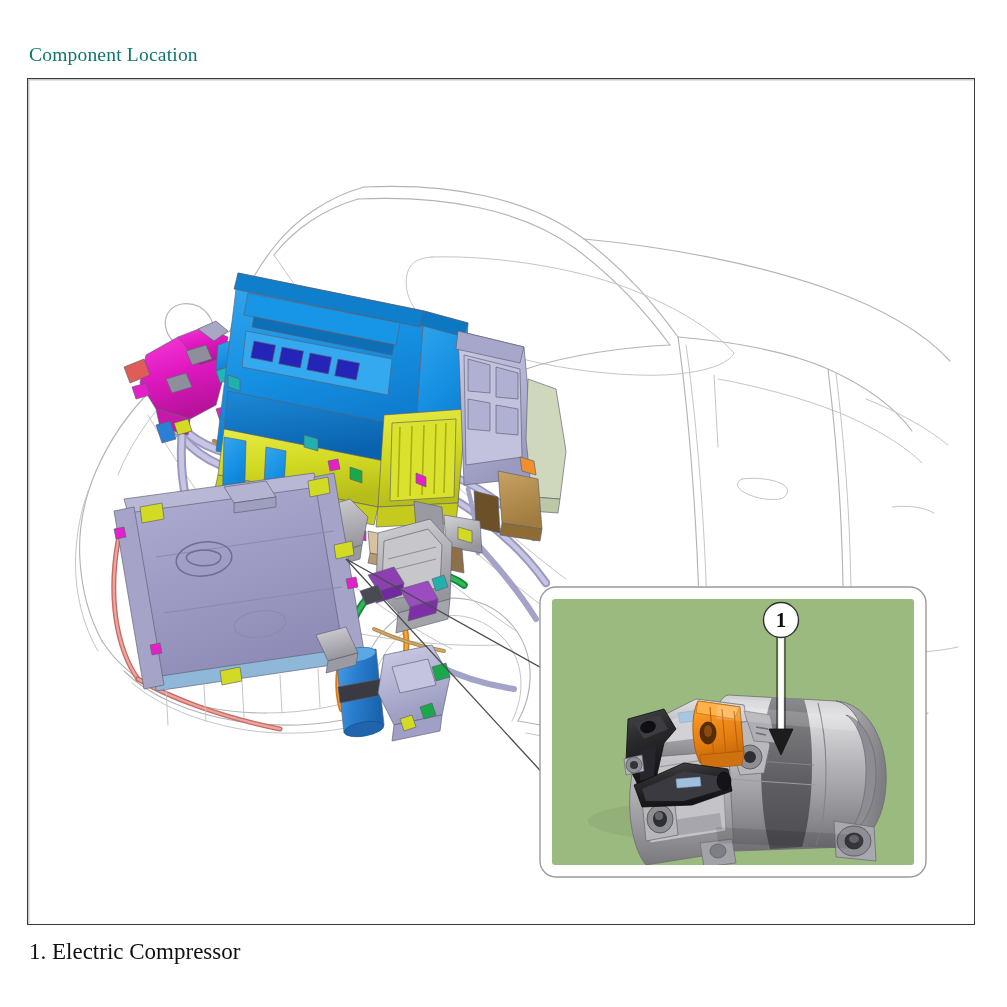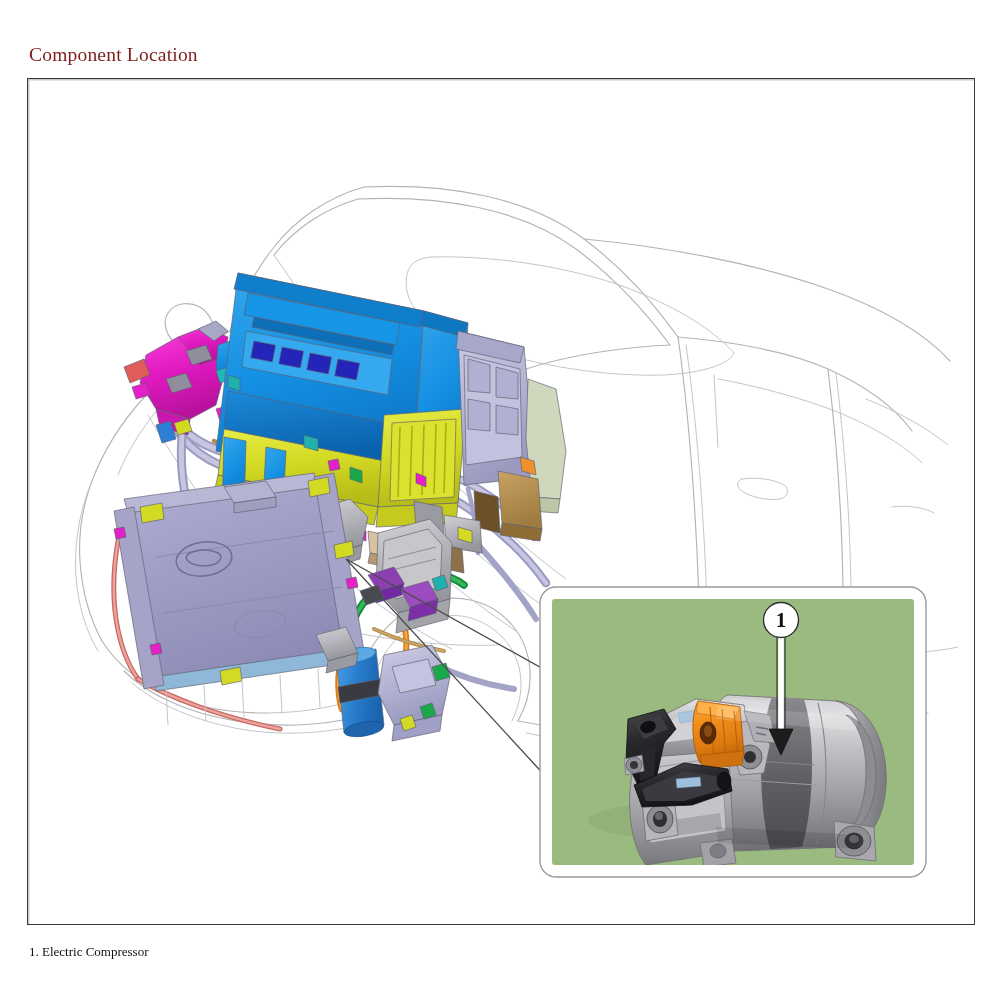--- a/index.html
+++ b/index.html
@@ -19,21 +19,21 @@
 
   
   #page-title {
     position: absolute;
     left: 29px;
     top: 43px;
     font-size: 19.5px;
     line-height: 24px;
     letter-spacing: 0.2px;
     white-space: nowrap;
-    color: #7f1d1d;
+    color: #0f766e;
   }
 
   
   #illustration-frame {
     position: absolute;
     left: 27px;
     top: 78px;
     width: 948px;
     height: 847px;
     box-sizing: border-box;
@@ -48,21 +48,21 @@
     top: 0;
     width: 946px;
     height: 845px;
   }
 
   
   #caption-list {
     position: absolute;
     left: 29px;
     top: 940px;
-    font-size: 13px;
+    font-size: 23px;
     line-height: 24px;
     white-space: nowrap;
     color: #101010;
   }
   .caption-item { display: block; }
 
   
   svg { display: block; }
   .vehicle-line {
     fill: none;

